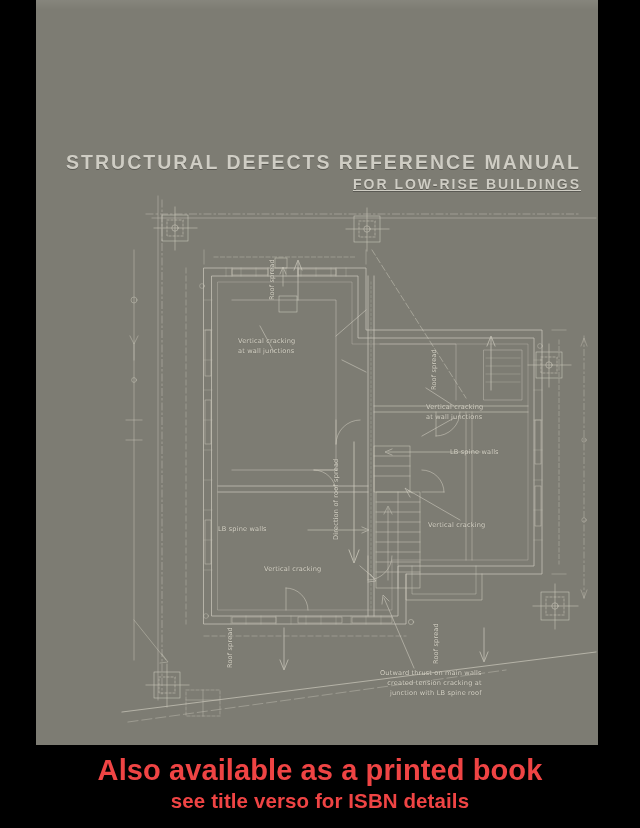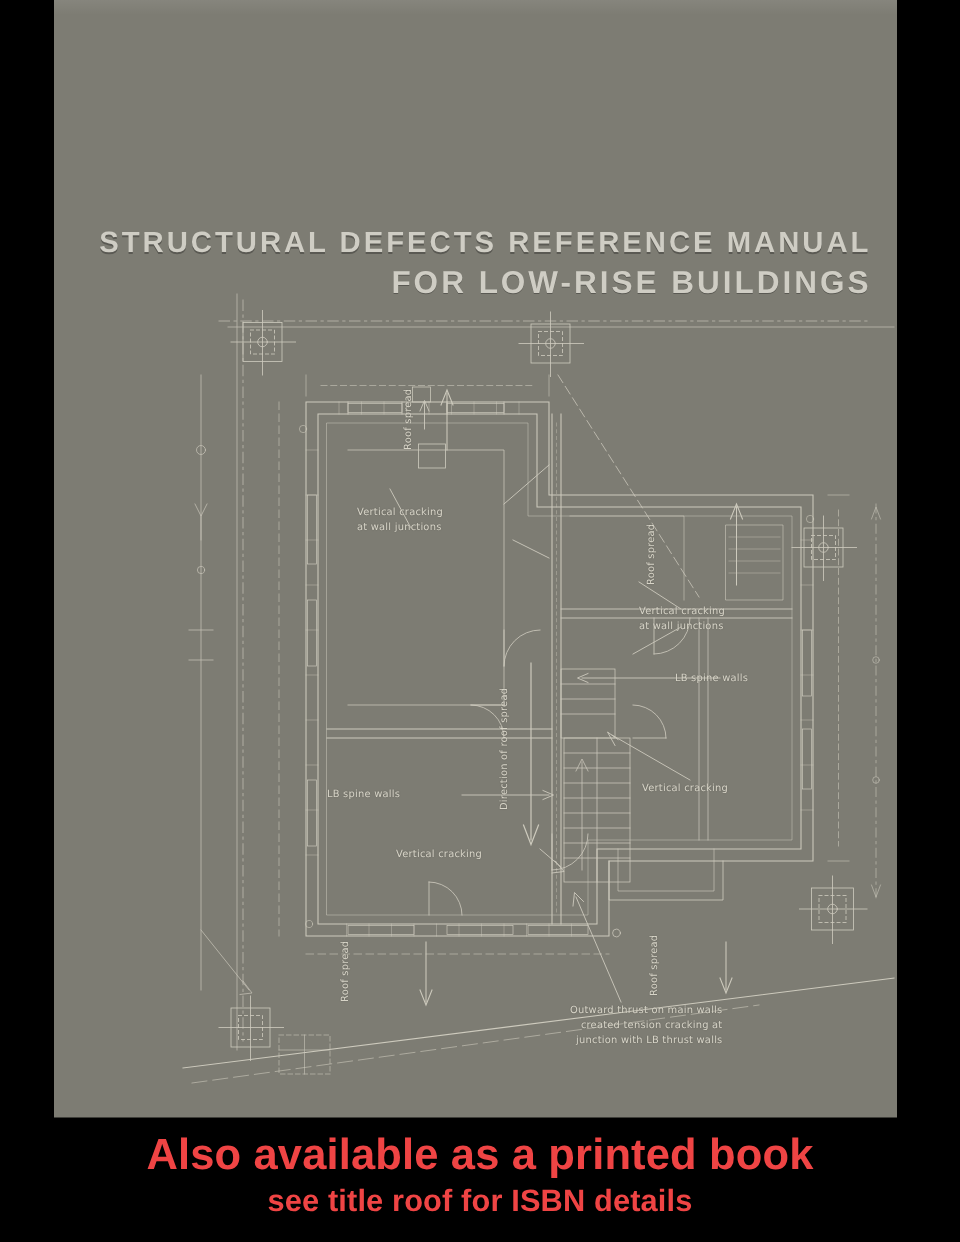--- a/index.html
+++ b/index.html
@@ -22,21 +22,21 @@
     position:absolute;left:0;top:150px;width:545px;text-align:right;
     color:#cfcdc4;
   }
   .t-line{
     font-weight:bold;letter-spacing:2.0px;
     font-family:"Liberation Sans",sans-serif;
     line-height:1.30;
     text-shadow:0 1px 0 rgba(0,0,0,.28);
   }
   #t1{font-size:19.5px;}
-  #t2{font-size:21px;}
+  #t2{font-size:14px;text-decoration:underline;}
   #t3{font-size:13px;letter-spacing:2.2px;margin-top:7px;color:#d5d3ca;}
 
   
   #drawing{position:absolute;left:0;top:0;width:562px;height:745px;}
   #drawing svg{display:block;width:562px;height:745px;}
 
   
   .anno{
     position:absolute;color:#d8d5c8;font-size:6.6px;
     font-family:"DejaVu Sans",sans-serif;
@@ -401,29 +401,29 @@
 
     <div class="anno" style="left:182px;top:525px;">LB spine walls</div>
 
     <div class="anno" style="left:228px;top:565px;">Vertical cracking</div>
 
     <div class="anno" style="left:392px;top:521px;">Vertical cracking</div>
 
     <div class="anno" style="left:344px;top:668px;line-height:1.55;text-align:right;">
       <div>Outward thrust on main walls</div>
       <div>created tension cracking at</div>
-      <div>junction with LB thrust walls</div>
+      <div>junction with LB spine roof</div>
     </div>
 
     <div class="anno rot" style="left:232px;top:300px;">Roof spread</div>
     <div class="anno rot" style="left:394px;top:390px;">Roof spread</div>
     <div class="anno rot" style="left:190px;top:668px;">Roof spread</div>
     <div class="anno rot" style="left:396px;top:664px;">Roof spread</div>
     <div class="anno rot" style="left:296px;top:540px;">Direction of roof spread</div>
 
   </div>
 
   <div id="banner">
     <div id="b1">Also available as a printed book</div>
-    <div id="b2">see title roof for ISBN details</div>
+    <div id="b2">see title verso for ISBN details</div>
   </div>
 
 </div>
 
 </body></html>

